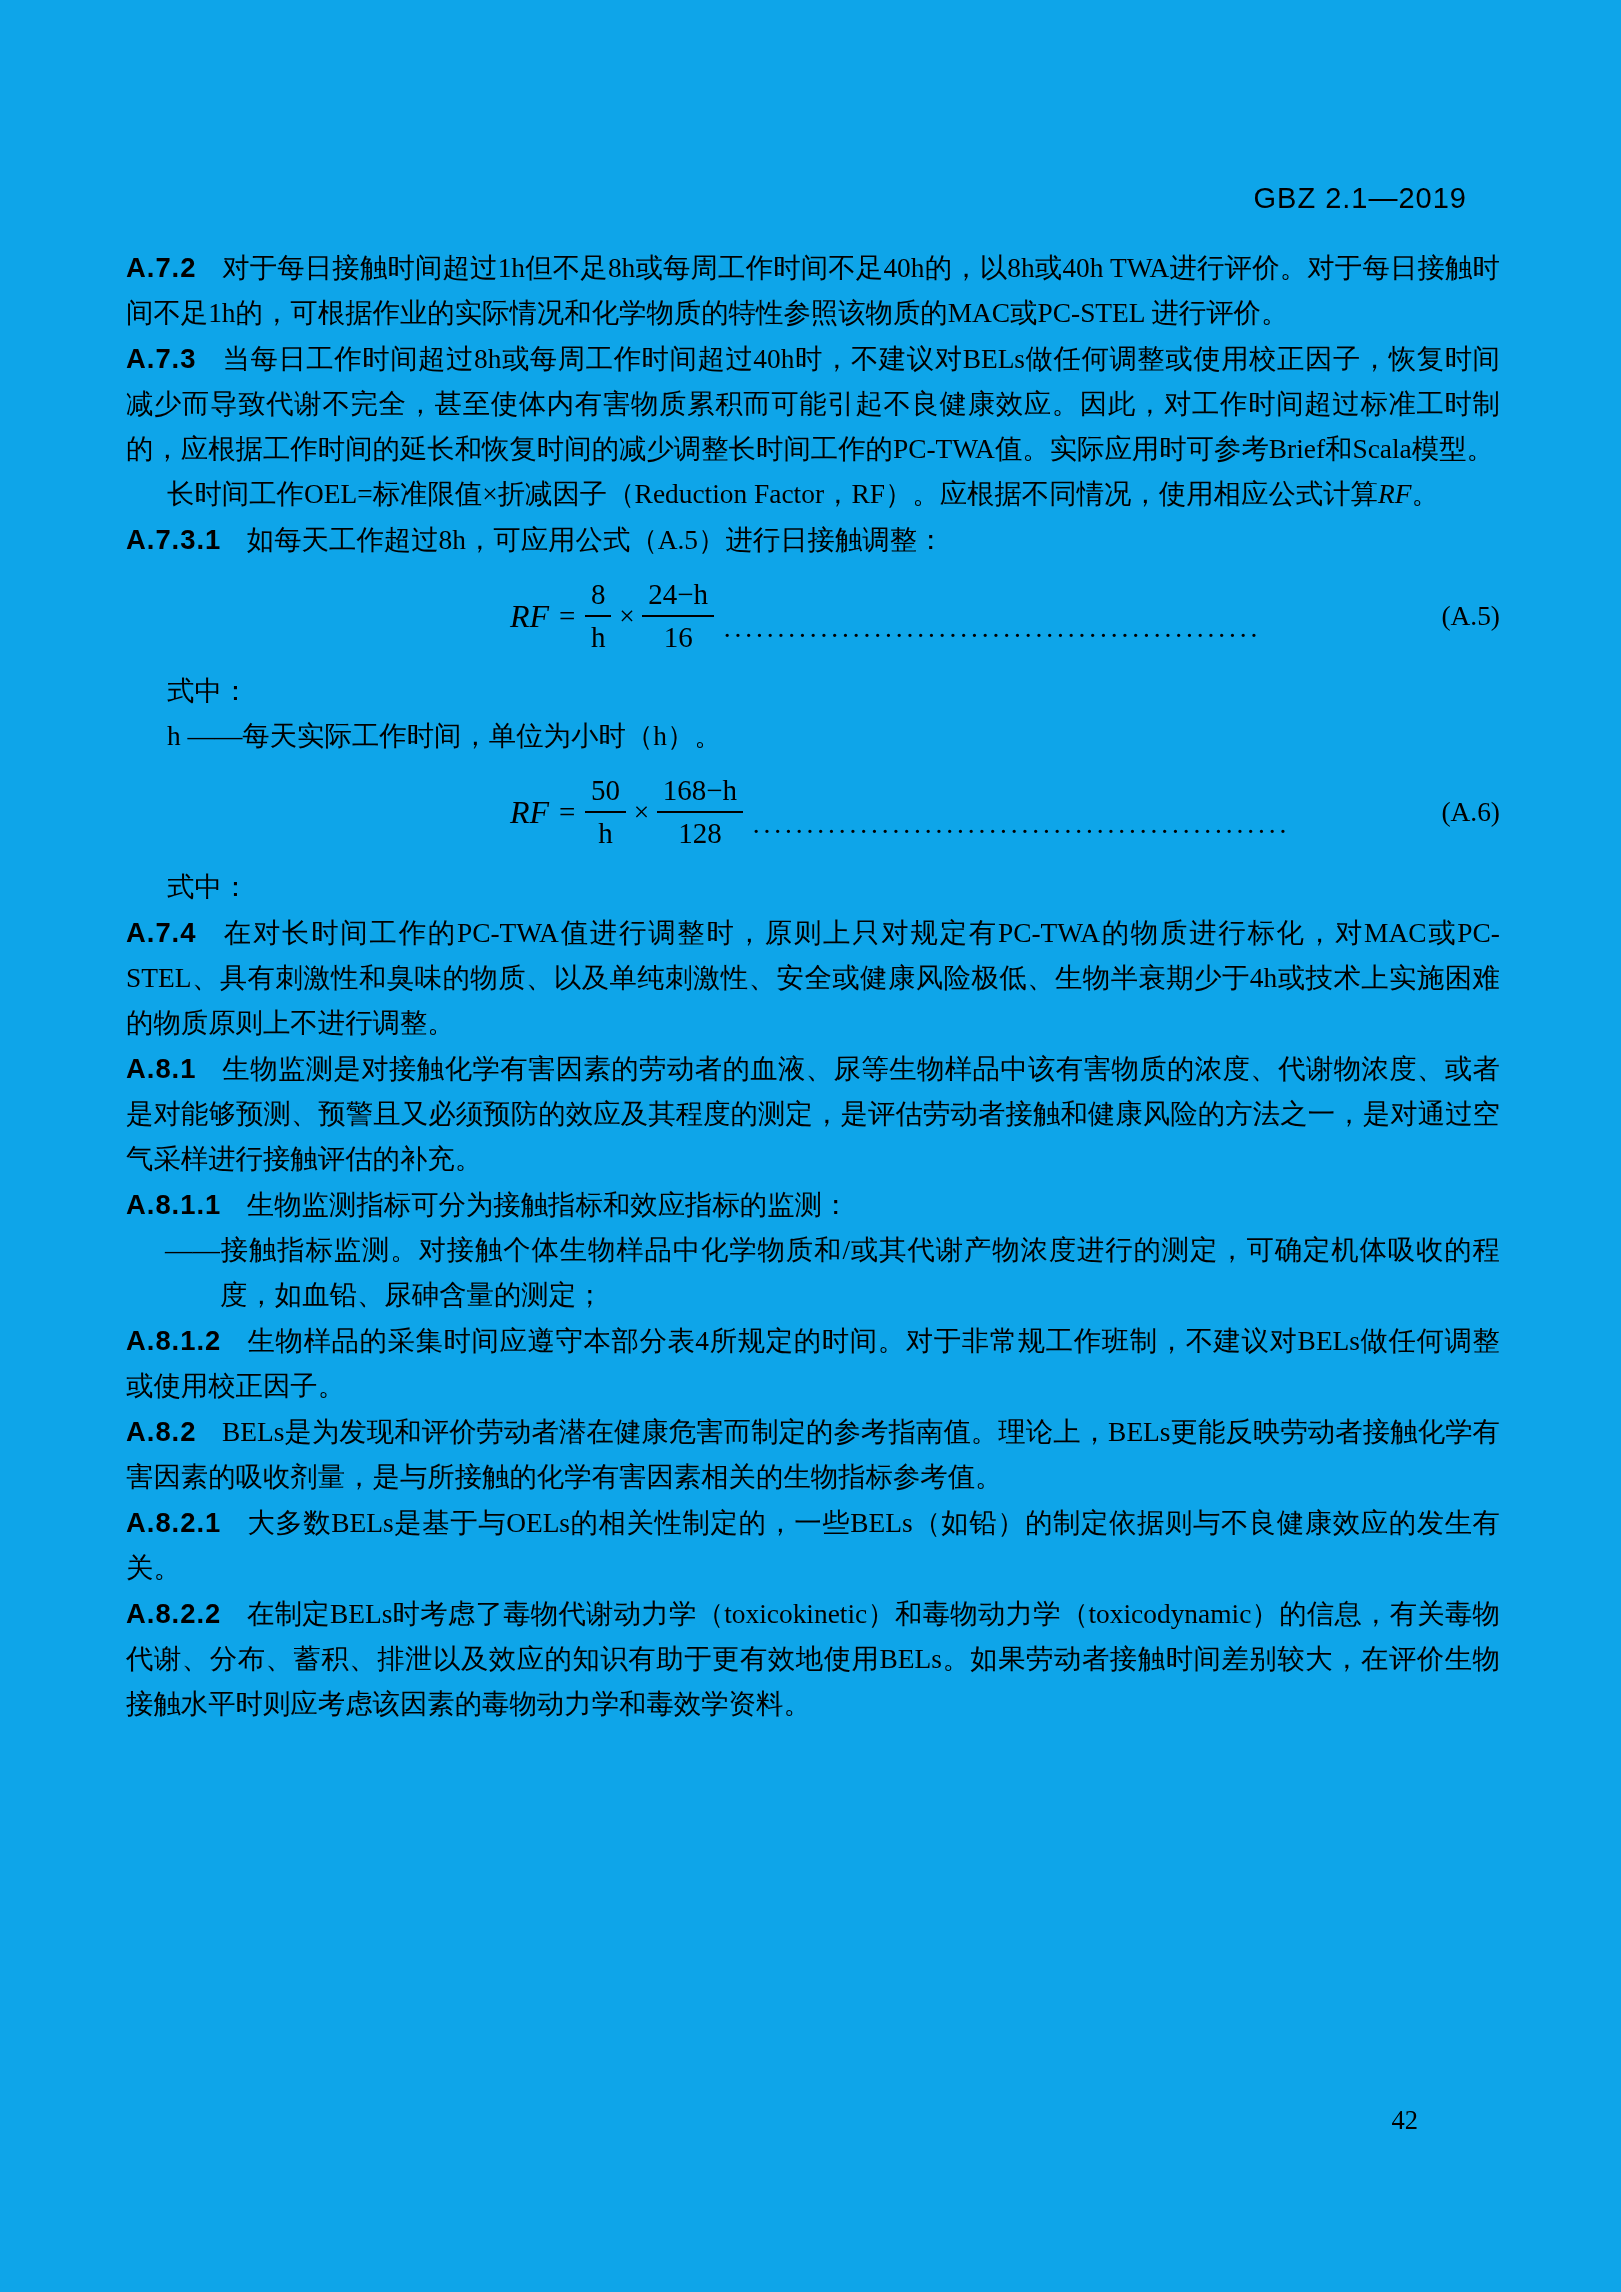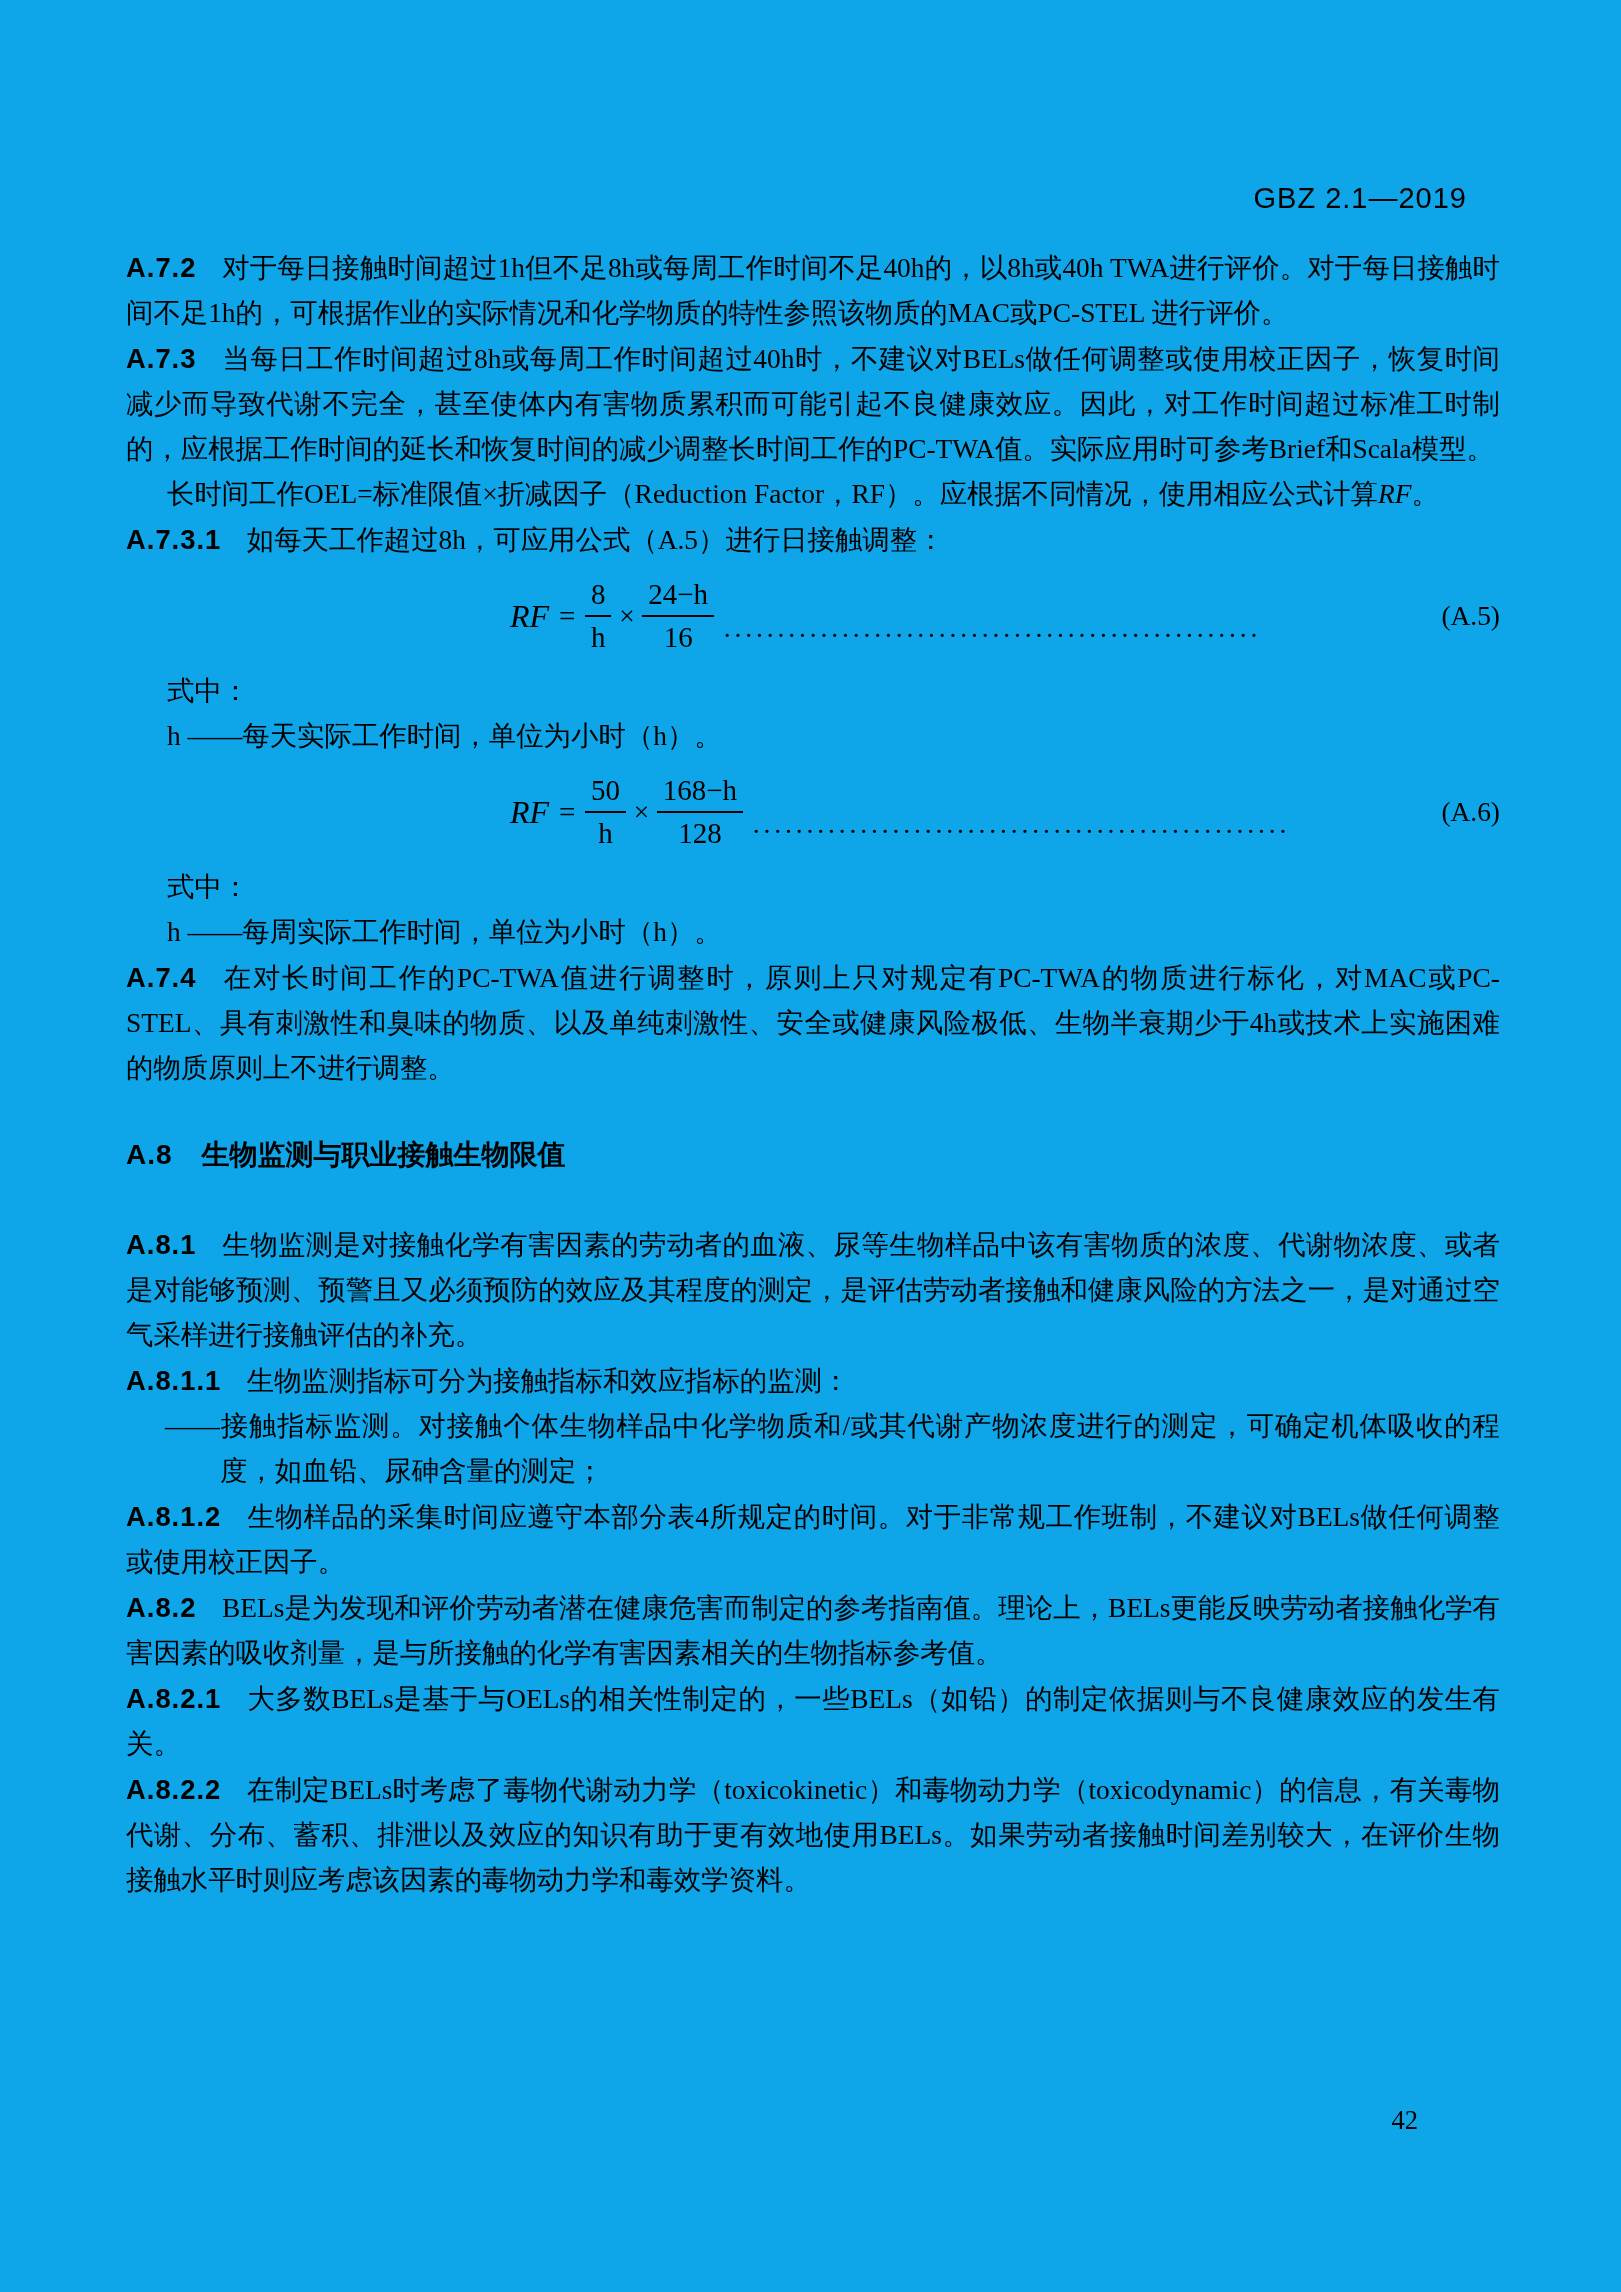--- a/index.html
+++ b/index.html
@@ -127,25 +127,23 @@
       <span class="eq-times">×</span>
       <span class="frac">
           <span class="top">168−h</span>
           <span class="bot">128</span>
         </span>
       <span class="leader">..................................................</span>
       <span class="eq-label">(A.6)</span>
     </div>
 
     <p class="para line-indent">式中：</p>
-    <p class="para line-indent">h ——每周实际工作时间，单位为小时（h）。</p>
 
     <p class="para"><span class="clause-num">A.7.4</span><span>在对长时间工作的PC-TWA值进行调整时，原则上只对规定有PC-TWA的物质进行标化，对MAC或PC-STEL、具有刺激性和臭味的物质、以及单纯刺激性、安全或健康风险极低、生物半衰期少于4h或技术上实施困难的物质原则上不进行调整。</span></p>
 
-    <h2 class="heading"><span class="clause-num">A.8</span><span>生物监测与职业接触生物限值</span></h2>
 
     <p class="para"><span class="clause-num">A.8.1</span><span>生物监测是对接触化学有害因素的劳动者的血液、尿等生物样品中该有害物质的浓度、代谢物浓度、或者是对能够预测、预警且又必须预防的效应及其程度的测定，是评估劳动者接触和健康风险的方法之一，是对通过空气采样进行接触评估的补充。</span></p>
 
     <p class="para"><span class="clause-num">A.8.1.1</span><span>生物监测指标可分为接触指标和效应指标的监测：</span></p>
 
     <p class="para dash-item"><span class="dash">——</span><span>接触指标监测。对接触个体生物样品中化学物质和/或其代谢产物浓度进行的测定，可确定机体吸收的程度，如血铅、尿砷含量的测定；</span></p>
 
 
     <p class="para"><span class="clause-num">A.8.1.2</span><span>生物样品的采集时间应遵守本部分表4所规定的时间。对于非常规工作班制，不建议对BELs做任何调整或使用校正因子。</span></p>
 

